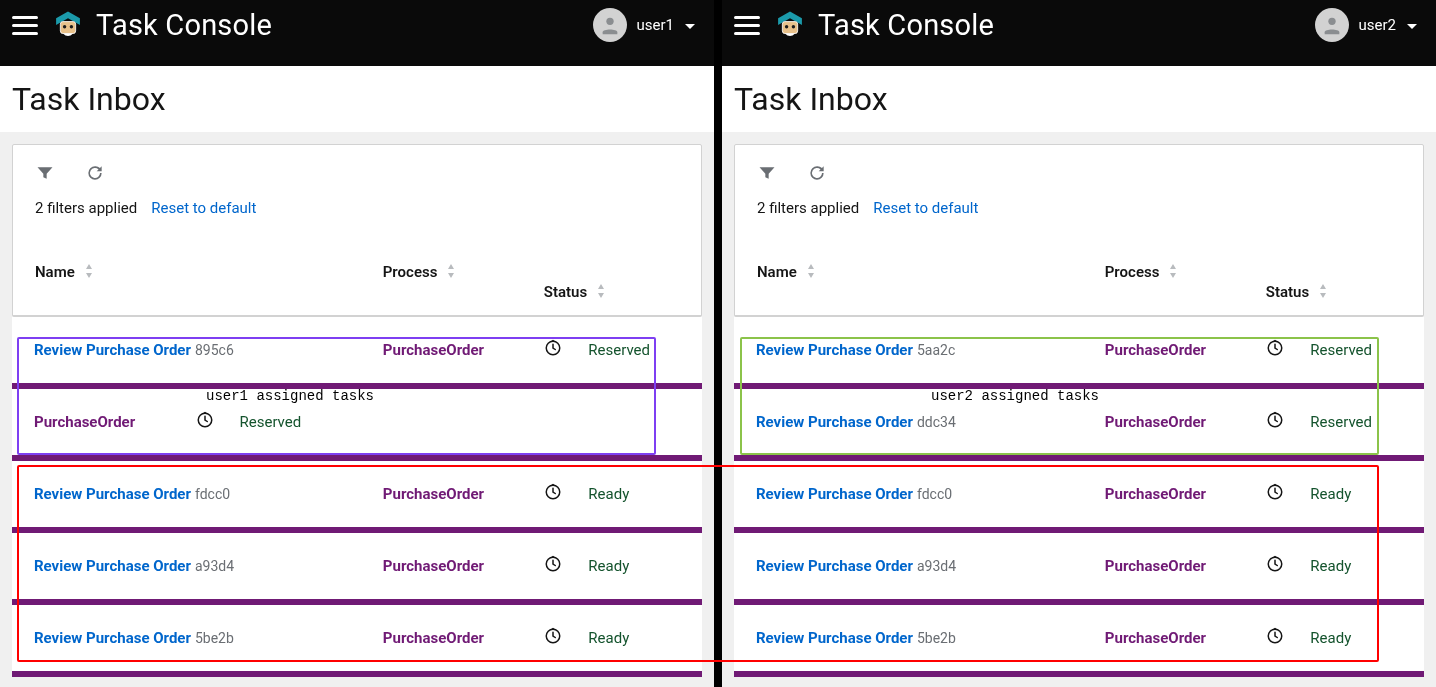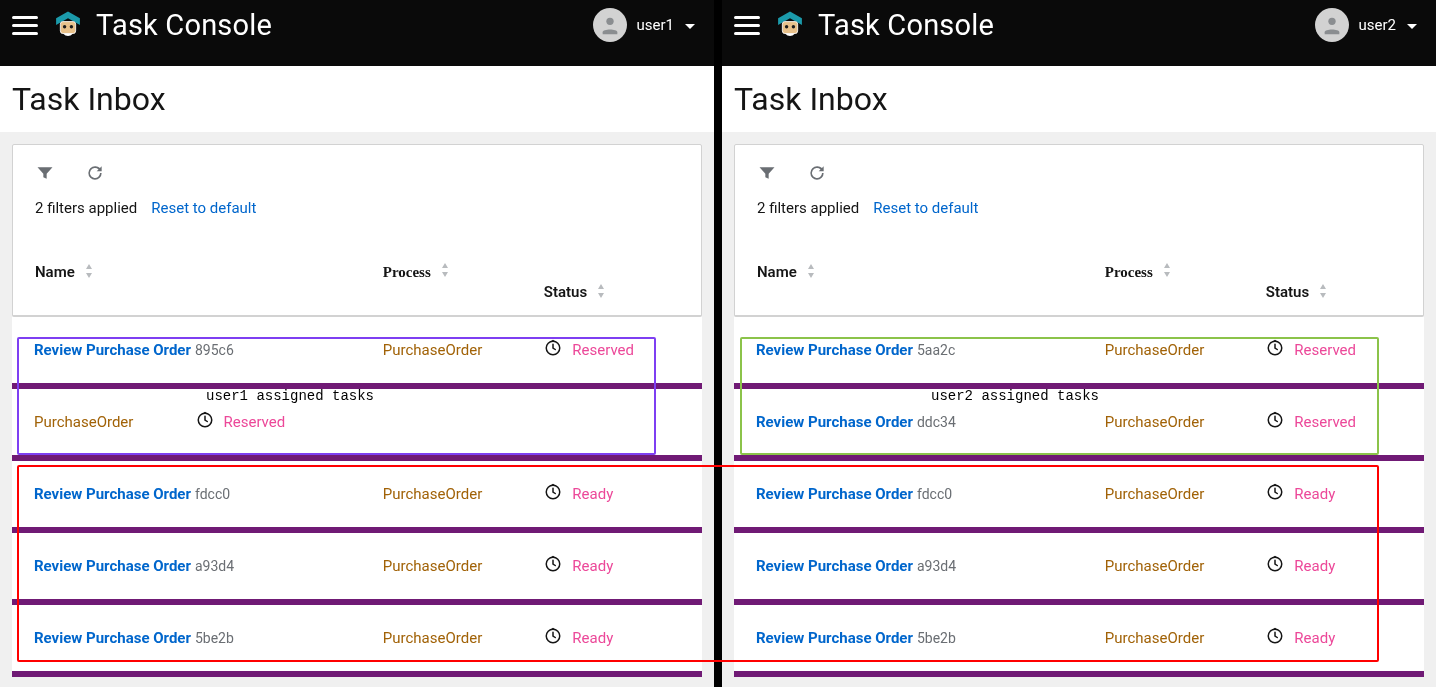--- a/index.html
+++ b/index.html
@@ -24,31 +24,31 @@
   
   .content-band { background:#f0f0f0; padding:12px 0 10px 0; flex:1; }
   .card { background:#fff; border:1px solid #d2d2d2; margin:0 12px; border-radius:2px; }
   .toolbar { display:flex; align-items:center; gap:30px; padding:18px 22px 10px 22px; }
   .icon-btn { color:#6a6e73; cursor:pointer; display:inline-flex; }
   .filter-row { display:flex; align-items:center; gap:14px; padding:6px 22px 14px 22px; font-size:15px; }
   .filter-count { color:#151515; }
   .reset-link { color:#0066cc; cursor:pointer; }
   .cols-header { display:flex; align-items:center; padding:12px 22px 14px 22px; border-bottom:1px solid #d2d2d2; font-weight:600; font-size:15px; color:#151515; }
   .col-name { flex:0 0 54%; display:flex; align-items:center; gap:10px;}
-  .col-process { flex:0 0 25%; display:flex; align-items:center; gap:10px;font-family:Liberation Serif, serif;}
+  .col-process { flex:0 0 25%; display:flex; align-items:center; gap:10px;}
   .col-status { flex:0 0 21%; display:flex; align-items:center; gap:10px;margin-top:40px;}
   .sort-icon { color:#b8bbbe; font-size:12px; }
   
   .rows { background:#f0f0f0; padding:0 12px; }
   .task-row { background:#fff; border-bottom:6px solid #701a75; display:flex; align-items:center; padding:22px 22px; font-size:15px; }
   .task-name { flex:0 0 54%; }
   .task-name a { color:#0066cc; font-weight:700; text-decoration:none; cursor:pointer; }
   .task-id { color:#6a6e73; font-weight:400; margin-left:4px; font-size:14px;}
-  .task-process { flex:0 0 25%; color:#a16207; }
-  .task-status-cell { flex:0 0 21%; display:flex; align-items:center; gap:10px; color:#ec4899; }
+  .task-process { flex:0 0 25%; color:#701a75;font-weight:bold; }
+  .task-status-cell { flex:0 0 21%; display:flex; align-items:center; gap:26px; color:#14532d; }
   
   .overlay { position:absolute; inset:0; pointer-events:none;font-family:Liberation Mono, monospace; }
   .box { position:absolute; border-style:solid; border-width:2px; border-radius:2px; }
   .box-purple { border-color:#7e3ff2; }
   .box-green  { border-color:#8bc34a; }
   .box-red    { border-color:#ff0000; }
   .anno-label { position:absolute; font-size:14px; color:#000; background:transparent; text-align:center; }
 </style>
 </head>
 <body>

